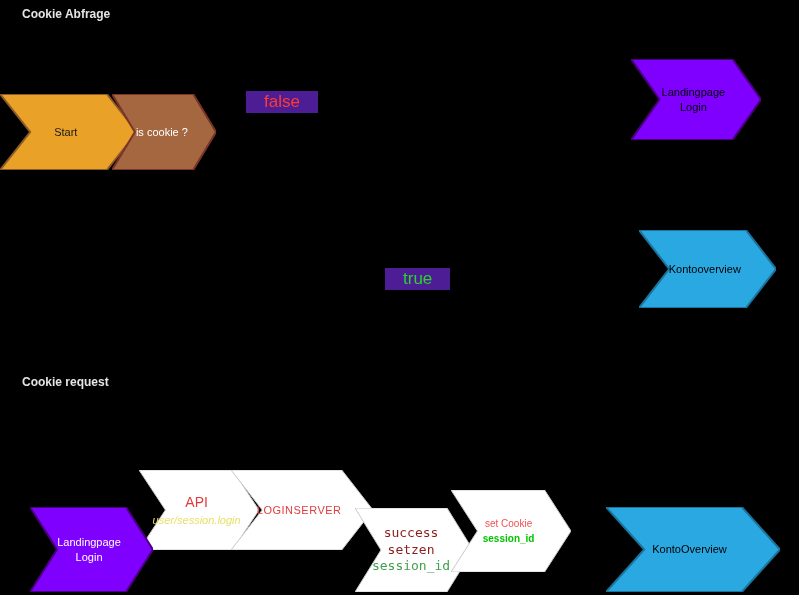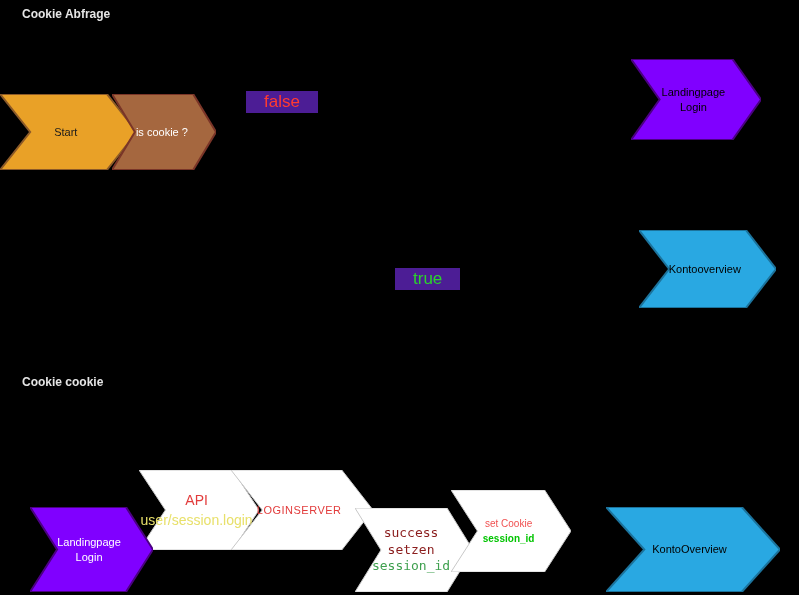--- a/index.html
+++ b/index.html
@@ -6,21 +6,21 @@
   .stage{
     position:relative;width:799px;height:595px;background:#000;
     overflow:hidden;font-family:"Liberation Sans",sans-serif;
   }
   .heading{position:absolute;color:#e5e5e5;font-weight:bold;font-size:12px;}
   #heading-top{left:22px;top:7px;}
   #heading-bottom{left:22px;top:375px;}
 
   .tag{position:absolute;background:#4c1d95;padding:1px 18px;font-size:17px;line-height:20px;}
   #tag-false{left:246px;top:91px;color:#FF3B30;}
-  #tag-true{left:395px;top:268px;color:#2BD42B;}
+  #tag-true{left:385px;top:268px;color:#2BD42B;}
 
   .node{position:absolute;}
   .node svg{position:absolute;left:0;top:0;width:100%;height:100%;display:block;}
   .node .lbl{
     position:absolute;left:0;top:0;right:0;bottom:0;
     display:flex;flex-direction:column;align-items:center;justify-content:center;
     text-align:center;font-size:11px;line-height:1.3;padding:0 16% 0 12%;
   }
   polygon{stroke-width:2;}
   .fill-orange polygon{fill:#E9A127;stroke:#8C5A28;}
@@ -34,21 +34,21 @@
   #node-is-cookie{left:112px;top:94px;width:104px;height:76px;}
   #node-is-cookie .lbl{color:#FFFFFF;}
   #node-lp-top{left:631px;top:59px;width:130px;height:81px;}
   #node-lp-top .lbl{color:#000;}
   #node-konto-right{left:639px;top:230px;width:137px;height:78px;}
   #node-konto-right .lbl{color:#000;}
   #node-lp-bottom{left:30px;top:507px;width:123px;height:85px;}
   #node-lp-bottom .lbl{color:#FFFFFF;}
   #node-api{left:139px;top:470px;width:120px;height:80px;}
   #node-api .api-title{color:#E23B3B;font-size:14px;}
-  #node-api .api-endpoint{color:#E8E06A;font-size:14px;margin-top:2px;}
+  #node-api .api-endpoint{color:#E8E06A;font-size:11px;margin-top:2px;font-style:italic;}
   #node-loginserver{left:231px;top:470px;width:142px;height:80px;}
   #node-loginserver .lbl{color:#E23B3B;letter-spacing:0.5px;text-align:center;}
   #node-success{left:355px;top:508px;width:118px;height:84px;}
   #node-success .lbl{font-family:"DejaVu Sans Mono",monospace;font-size:13px;padding:0 14% 0 9%;}
   #node-success .succ-line{color:#8B1E1E;}
   #node-success .succ-session{color:#3FA04F;}
   #node-set-cookie{left:451px;top:490px;width:120px;height:82px;}
   #node-set-cookie .ck-line1{color:#F05050;font-size:10px;}
   #node-set-cookie .ck-line2{color:#00C400;font-size:10px;font-weight:bold;margin-top:2px;}
   #node-konto-bottom{left:606px;top:507px;width:174px;height:85px;}
@@ -95,21 +95,21 @@
     <svg class="fill-blue" viewBox="0 0 100 100" preserveAspectRatio="none">
       <polygon points="0,0 78,0 100,50 78,100 0,100 22,50" vector-effect="non-scaling-stroke"></polygon>
     </svg>
     <div class="lbl">
         <span>Kontooverview</span>
       </div>
   </div>
 
   <div id="tag-true" class="tag">true</div>
 
-  <div id="heading-bottom" class="heading">Cookie cookie</div>
+  <div id="heading-bottom" class="heading">Cookie request</div>
 
   <div id="node-api" class="node">
     <svg class="fill-white" viewBox="0 0 100 100" preserveAspectRatio="none">
       <polygon points="0,0 78,0 100,50 78,100 0,100 22,50" vector-effect="non-scaling-stroke"></polygon>
     </svg>
     <div class="lbl">
       <span class="api-title">API</span>
       <span class="api-endpoint">user/session.login</span>
     </div>
   </div>

